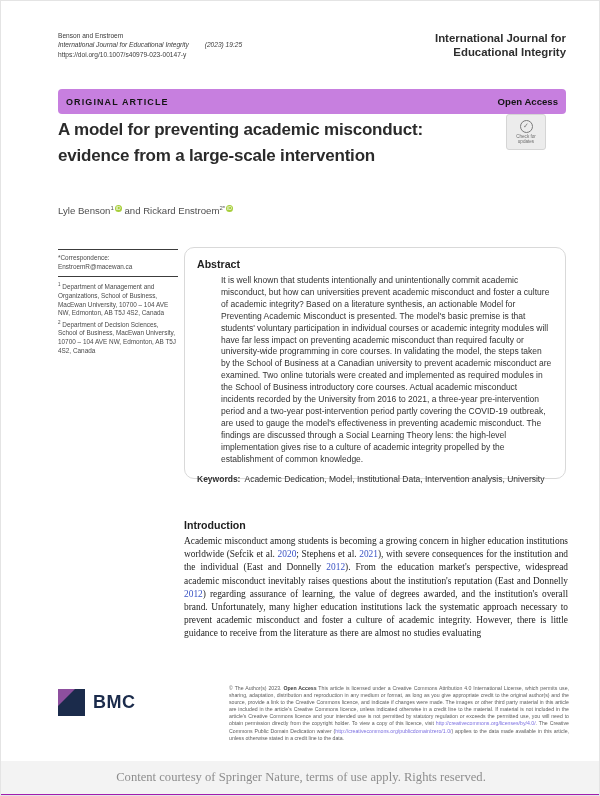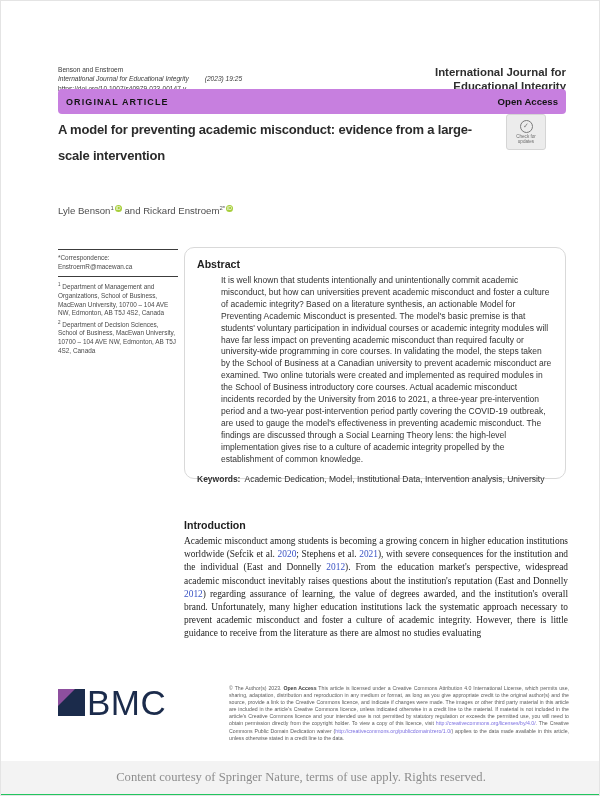--- a/index.html
+++ b/index.html
@@ -9,41 +9,41 @@
     background:#fbfbfb;
     font-family:"Liberation Sans", sans-serif;
     color:#222;
     position:relative;
     overflow:hidden;
     border:1px solid #e4e4e4;
   }
   .page { position:absolute; left:0; top:0; width:600px; height:796px; background:#ffffff; }
 
   
-  .header { position:absolute; left:57px; right:35px; top:30px; display:flex; justify-content:space-between;margin-top:34px; }
+  .header { position:absolute; left:57px; right:35px; top:30px; display:flex; justify-content:space-between; }
   .header-left { font-size:6.6px; line-height:9.4px; color:#3a3a3a; }
   .header-left .doi { color:#3a3a3a; }
   .header-left .jline .jname { font-style:italic; }
   .header-left .jline .cit { font-style:italic; margin-left:14px; }
   .header-right { text-align:right; font-size:11.4px; line-height:14px; font-weight:700; color:#2e2e2e; }
 
   
   .banner {
     position:absolute; left:57px; top:88px; width:508px; height:25px;
     background:#c77fdf; border-radius:4px;
     display:flex; align-items:center; justify-content:space-between;
     padding:0 8px;
   }
   .banner .type { font-size:9px; font-weight:700; letter-spacing:1.1px; color:#141414; }
   .banner .access { font-size:9.6px; font-weight:700; color:#141414; }
 
   
   .title {
     position:absolute; left:57px; top:116px; width:430px;
-    font-size:13px; line-height:26px; font-weight:600; color:#2b2b2b;
+    font-size:17px; line-height:26px; font-weight:600; color:#2b2b2b;
     letter-spacing:-0.2px;
   }
   .updates-badge {
     position:absolute; left:505px; top:113px; width:40px; height:36px;
     background:#ececec; border:1px solid #d5d5d5; border-radius:3px;
     display:flex; flex-direction:column; align-items:center; justify-content:center; gap:1px;
   }
   .updates-badge .ring {
     width:13px; height:13px; border:1.4px solid #7a7a7a; border-radius:50%;
     display:flex; align-items:center; justify-content:center; color:#7a7a7a; font-size:7px;
@@ -87,31 +87,31 @@
   .intro .para .cite { color:#3a53c4; }
 
   
   .footer { position:absolute; left:57px; top:684px; width:511px; display:flex; }
   .bmc-logo { width:171px; display:flex; align-items:flex-start; padding-top:4px; }
   .bmc-mark { position:relative; width:27px; height:27px; background:#1b2b4b; }
   .bmc-mark .tri {
     position:absolute; left:0; top:0; width:0; height:0;
     border-top:17px solid #8d4f9e; border-right:17px solid transparent;
   }
-  .bmc-text { font-size:35px; font-weight:400; color:#1b2b4b; letter-spacing:0.5px; margin-left:2px; line-height:27px; }
+  .bmc-text { font-size:18px; font-weight:700; color:#1b2b4b; letter-spacing:0.5px; margin-left:8px; line-height:27px; }
   .license {
     width:340px; font-size:5.2px; line-height:7.1px; color:#5d5d5d; text-align:justify;
   }
   .license .oa { font-weight:700; color:#3b3b3b; }
   .license .lnk { color:#7b6fe0; }
 
   
   .bottom-strip {
     position:absolute; left:0; top:760px; width:600px; height:36px;
-    background:#f3f3f3; border-bottom:3px solid #22c55e;
+    background:#f3f3f3; border-bottom:3px solid #a21caf;
     display:flex; align-items:center; justify-content:center;
   }
   .bottom-strip .note {
     font-family:"Liberation Serif", serif; font-size:12.6px; color:#8d8d8d;
   }
 </style>
 </head>
 <body>
 
 <div class="page">

